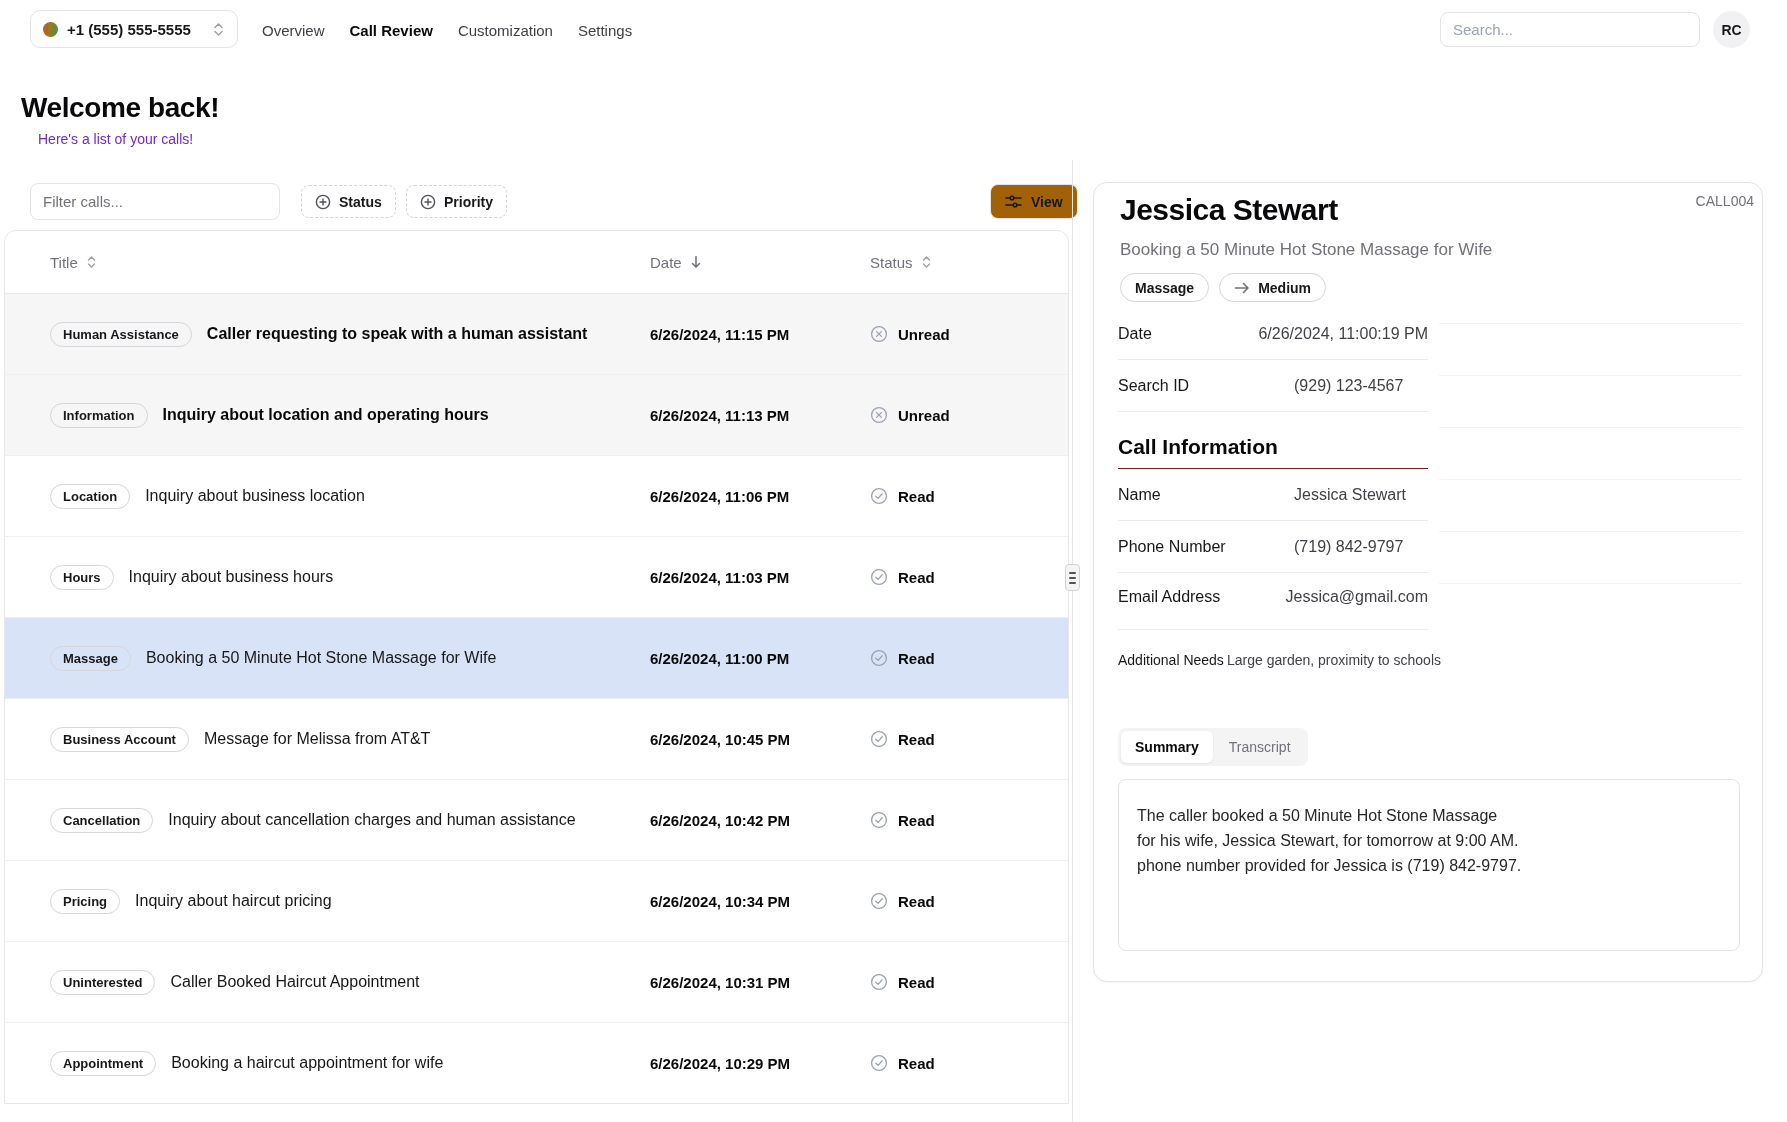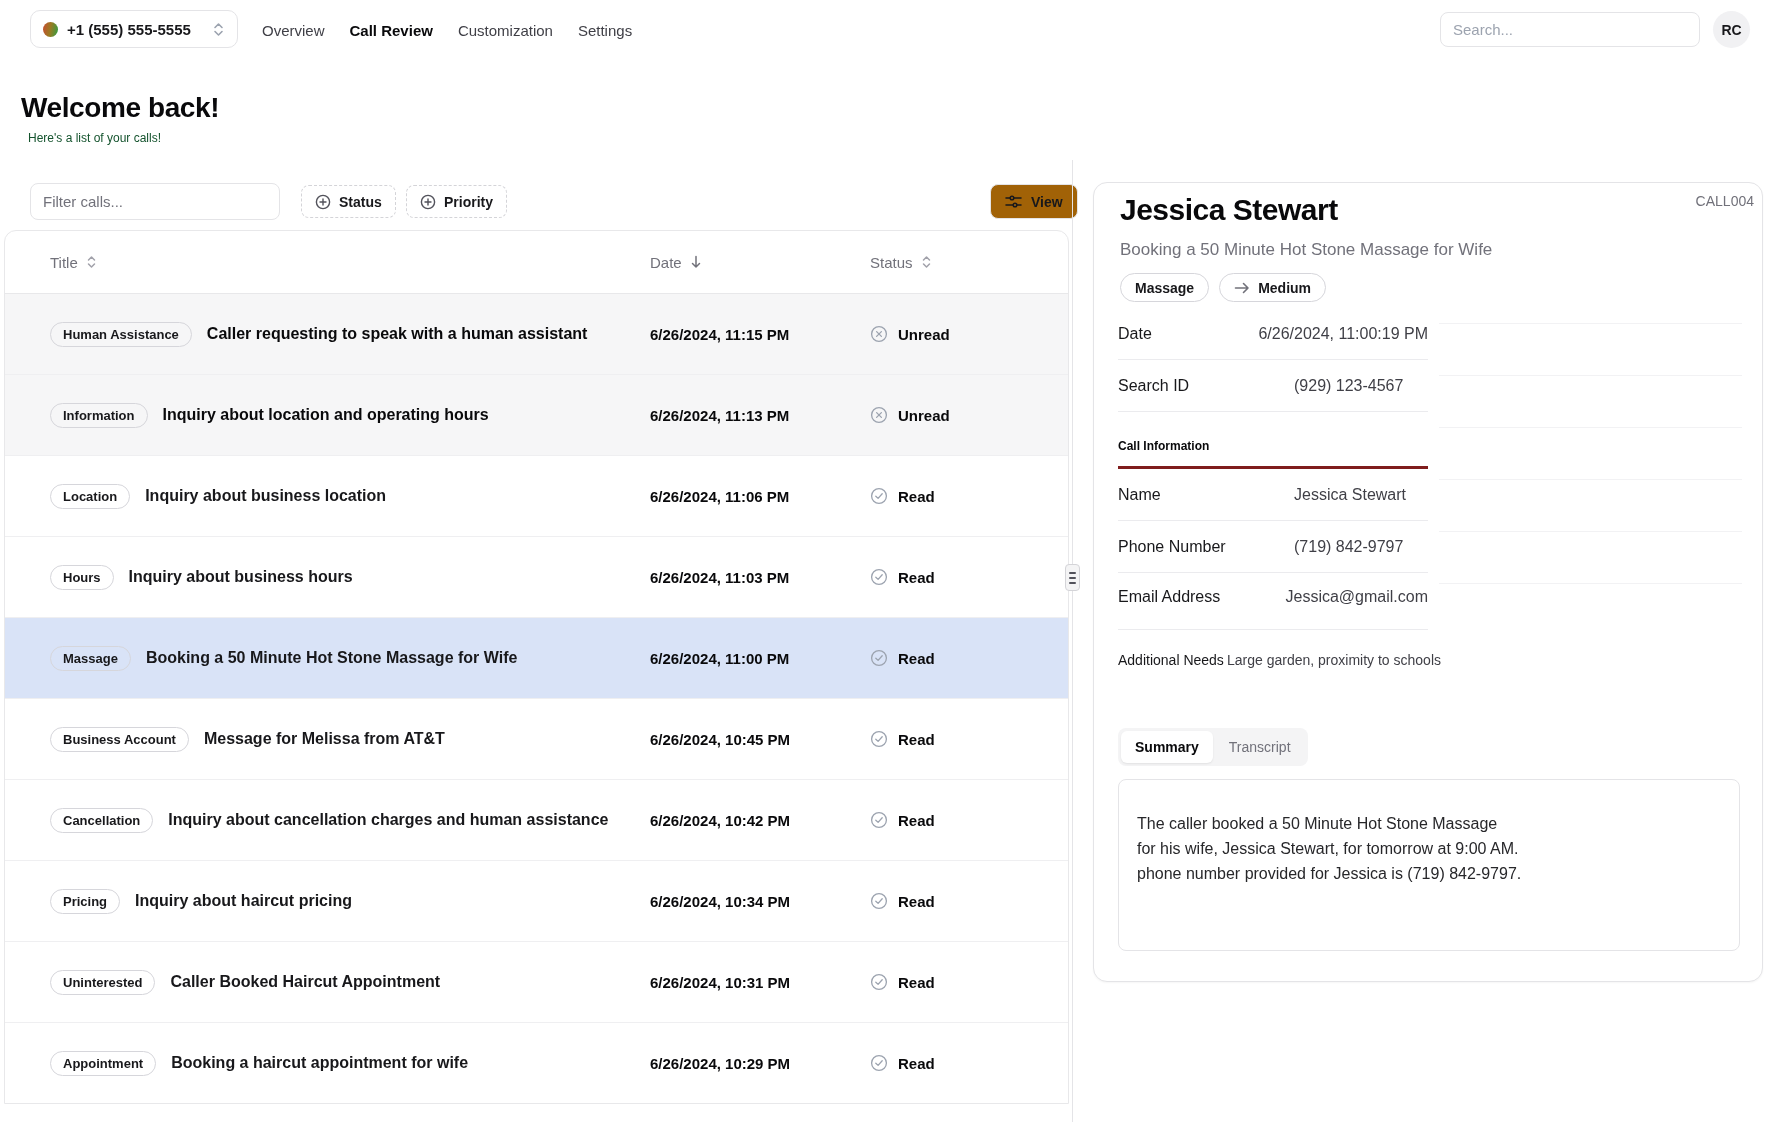--- a/index.html
+++ b/index.html
@@ -21,21 +21,21 @@
   .search-input { position:absolute; left:1440px; top:12px; width:260px; height:35px;
     border:1px solid #e4e4e7; border-radius:8px; padding:10px 12px; font-size:15px;
     font-family:inherit; color:#18181b; outline:none; }
   .search-input::placeholder { color:#9ca3af; }
   .avatar { position:absolute; left:1713px; top:11px; width:37px; height:37px; border-radius:50%;
     background:#f1f1f3; display:flex; align-items:center; justify-content:center;
     font-size:14px; font-weight:600; color:#18181b; cursor:pointer; }
 
   
   .page-title { position:absolute; left:21px; top:92px; font-size:28px; font-weight:700; letter-spacing:-0.4px; color:#09090b; }
-  .page-subtitle { position:absolute; left:28px; top:131px; font-size:12px; color:#14532d; }
+  .page-subtitle { position:absolute; left:38px; top:131px; font-size:14px; color:#6d28d9; }
 
   
   .filter-input { position:absolute; left:30px; top:183px; width:250px; height:37px;
     border:1px solid #e4e4e7; border-radius:8px; padding:12px 12px; font-size:15px;
     font-family:inherit; color:#18181b; outline:none; }
   .filter-input::placeholder { color:#71717a; }
   .chip-btn { position:absolute; top:185px; height:33px; display:flex; align-items:center; gap:8px;
     border:1px dashed #d4d4d8; border-radius:8px; padding:0 13px; background:#fff;
     font-size:14px; font-weight:600; color:#18181b; font-family:inherit; cursor:pointer; }
   .view-btn { position:absolute; left:990px; top:184px; height:35px; display:flex; align-items:center; gap:9px;
@@ -50,21 +50,21 @@
   .th { display:flex; align-items:center; gap:8px; cursor:pointer; }
   .th-title { width:645px; padding-left:45px; }
   .th-date { width:220px; }
   .th-status { flex:1; }
   .trow { height:81px; display:flex; align-items:center; border-bottom:1px solid #efeff1; background:#fff; cursor:pointer; }
   .trow.unread { background:#f6f6f7; }
   .trow.selected { background:#d9e3f7; }
   .cell-title { width:645px; padding-left:45px; display:flex; align-items:center; gap:15px; }
   .badge { border:1px solid #d6d6db; border-radius:999px; padding:4px 12px; font-size:13px;
     font-weight:600; color:#18181b; white-space:nowrap; background:transparent; }
-  .row-title { font-size:16px; font-weight:700; color:#18181b; white-space:nowrap; }
+  .row-title { font-size:16px; font-weight:400; color:#18181b; white-space:nowrap; }
   .trow.unread .row-title { font-weight:700; color:#09090b; }
   .cell-date { width:220px; font-size:15px; font-weight:600; color:#09090b; white-space:nowrap; }
   .cell-status { flex:1; display:flex; align-items:center; gap:10px; font-size:15px; font-weight:600; color:#09090b; }
   .ic { flex:none; }
 
   
   .v-divider { position:absolute; left:1072px; top:160px; width:1px; height:962px; background:#e4e4e7; }
   .grip { position:absolute; left:1065px; top:564px; width:15px; height:27px; border:1px solid #d4d4d8;
     border-radius:4px; background:#f4f4f5; display:flex; flex-direction:column; justify-content:center;
     align-items:center; gap:3px; cursor:col-resize; }
@@ -77,32 +77,32 @@
   .call-id { position:absolute; right:8px; top:10px; font-size:14px; color:#71717a; }
   .card-subtitle { position:absolute; left:26px; top:57px; font-size:17px; color:#71717a; }
   .badge-row { position:absolute; left:26px; top:90px; display:flex; gap:10px; }
   .pill { height:29px; display:flex; align-items:center; gap:8px; border:1px solid #d6d6db;
     border-radius:999px; padding:0 14px; font-size:14px; font-weight:600; color:#18181b; background:#fff; }
   .frow { position:absolute; left:24px; width:310px; height:52px; display:flex; align-items:center;
     border-bottom:1px solid #ebebee; }
   .frow .flabel { width:176px; font-size:16px; font-weight:500; color:#18181b; }
   .frow .fvalue { font-size:16px; color:#3f3f46; white-space:nowrap; }
   .section-title { position:absolute; left:24px; top:243px; width:310px; height:43px; display:flex;
-    align-items:center; font-size:12px; font-weight:600; color:#09090b; border-bottom:3px solid #7f1d1d; }
+    align-items:center; font-size:21px; font-weight:600; color:#09090b; border-bottom:1px solid #7f1d1d; }
   .faint-line { position:absolute; left:345px; width:303px; height:1px; background:#f2f2f4; }
   .addl { position:absolute; left:24px; top:462px; width:600px; display:flex; }
   .addl .alabel { width:109px; font-size:14px; font-weight:500; color:#18181b; line-height:30px; }
   .addl .avalue { font-size:14px; color:#3f3f46; line-height:20px; padding-top:5px; }
   .tabs { position:absolute; left:24px; top:545px; height:38px; display:inline-flex; align-items:center;
     background:#f4f4f5; border-radius:8px; padding:3px; gap:2px; }
   .tab { height:32px; display:flex; align-items:center; padding:0 14px; border-radius:6px;
     font-size:14px; font-weight:500; color:#71717a; cursor:pointer; white-space:nowrap; }
   .tab.active { background:#fff; color:#09090b; font-weight:600; box-shadow:0 1px 2px rgba(0,0,0,.08); }
   .summary-box { position:absolute; left:24px; top:596px; width:622px; height:172px;
-    border:1px solid #e4e4e7; border-radius:8px; padding:31px 18px; }
+    border:1px solid #e4e4e7; border-radius:8px; padding:23px 18px; }
   .summary-box .line { font-size:16px; color:#27272a; line-height:25px; white-space:nowrap; }
 </style>
 </head>
 <body>
 
 <div class="canvas">
 
   <div class="phone-select">
     <span class="status-dot"></span>
     <span class="phone-label">+1 (555) 555-5555</span>

